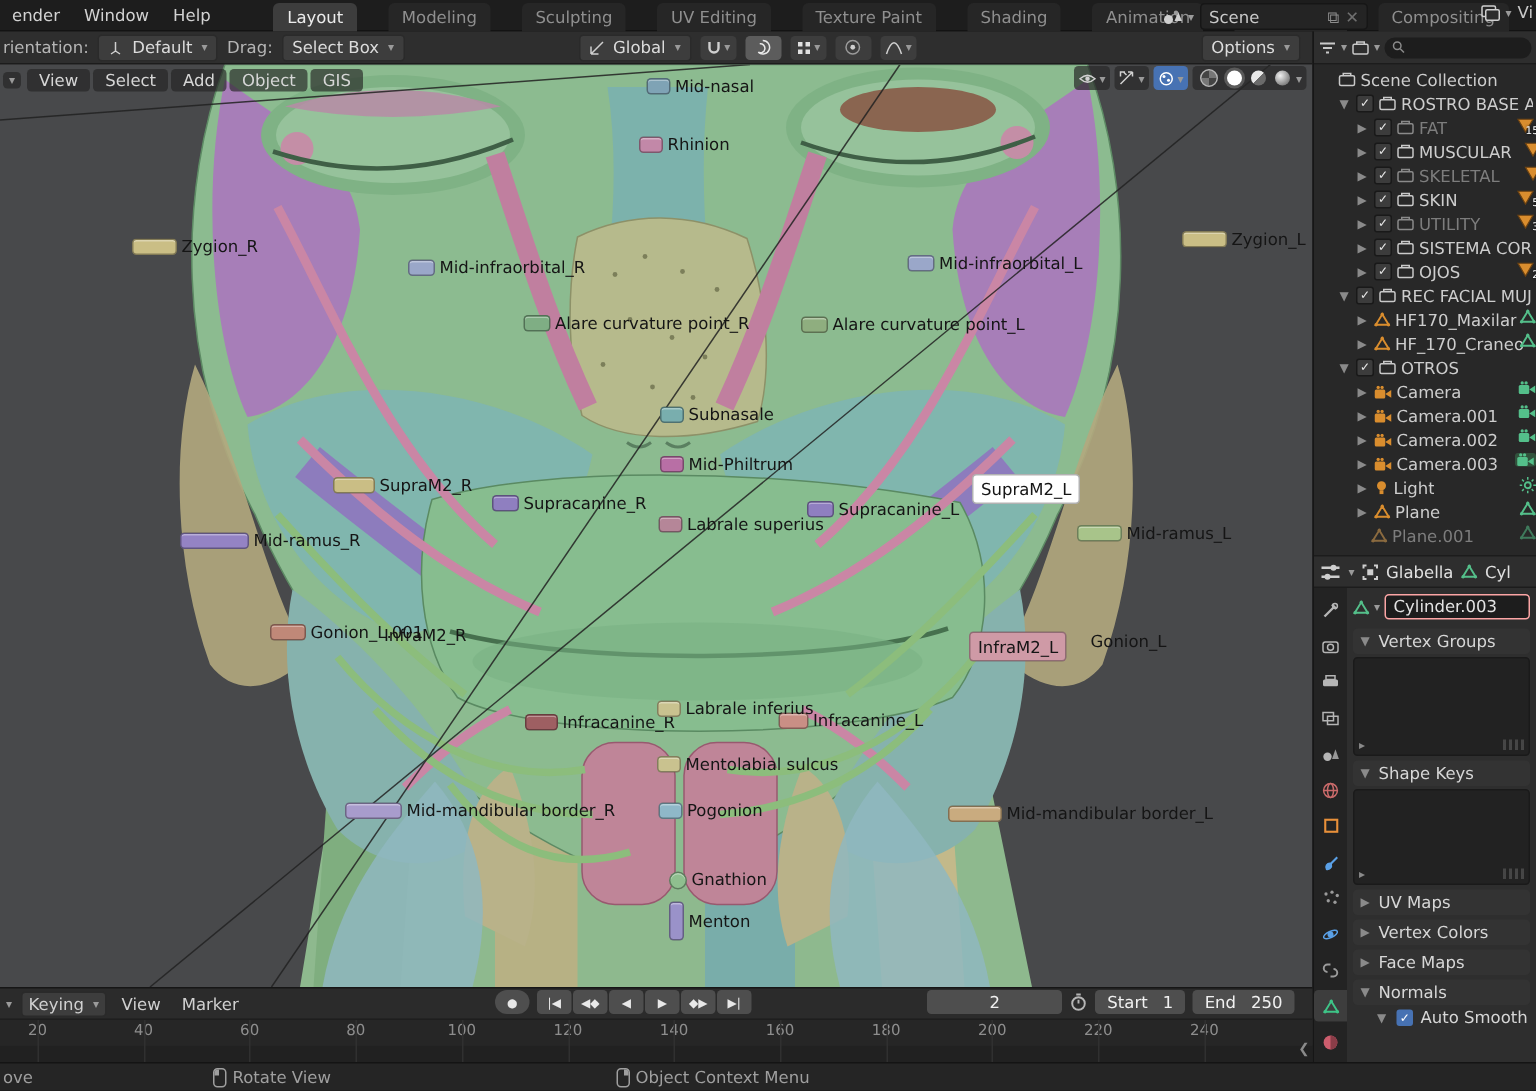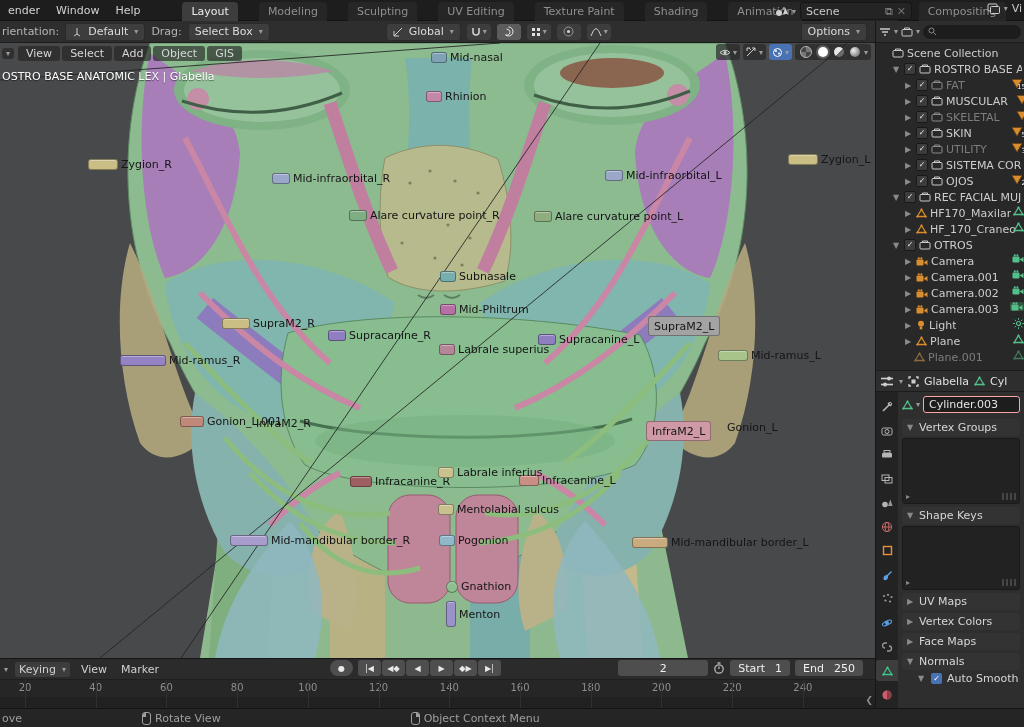--- a/index.html
+++ b/index.html
@@ -339,21 +339,21 @@
         <span>SupraM2_R</span>
       </div>
       <div class="vp-label" style="left: 328px; top: 286px;">
         <span class="mk" style="width: 16px; height: 9px; background: rgb(143, 127, 192);"></span>
         <span>Supracanine_R</span>
       </div>
       <div class="vp-label" style="left: 538px; top: 290px;">
         <span class="mk" style="width: 16px; height: 9px; background: rgb(143, 127, 192);"></span>
         <span>Supracanine_L</span>
       </div>
-      <div class="vp-label pill" style="left: 648px; top: 273px; background: #a3a3a3;">
+      <div class="vp-label pill" style="left: 648px; top: 273px; background: #ffffff;">
         <span>SupraM2_L</span>
       </div>
       <div class="vp-label" style="left: 439px; top: 300px;">
         <span class="mk" style="width: 14px; height: 9px; background: rgb(181, 134, 152);"></span>
         <span>Labrale superius</span>
       </div>
       <div class="vp-label" style="left: 120px; top: 311px;">
         <span class="mk" style="width: 44px; height: 9px; background: rgb(148, 131, 196);"></span>
         <span>Mid-ramus_R</span>
       </div>
@@ -446,21 +446,20 @@
     </div>
     <div class="vpr">
       <span class="shade-dot" style="border:1px solid #b5b5b5;background:conic-gradient(#777 0 25%,#444 0 50%,#777 0 75%,#444 0)"></span>
       <span class="shade-dot" style="background:#ffffff;box-shadow:0 0 0 2px #5a5a5a"></span>
       <span class="shade-dot" style="background:linear-gradient(135deg,#e8e8e8 50%,#6a6a6a 50%)"></span>
       <span class="shade-dot" style="background:radial-gradient(circle at 35% 35%,#f0f0f0,#555)"></span>
       <span class="chev">▾</span>
     </div>
   </div>
   <div id="vp-overlay-text">
-    <div style="color:#ffffff">OSTRO BASE ANATOMIC LEX | Glabella</div>
   </div>
 </div>
 
 <div id="rightpanel" class="abs">
   <div id="ot-header">
     <span>
       <svg width="12" height="10" viewBox="0 0 12 10">
           <path d="M1 2h10M3 5h6M5 8h2" stroke="#c9c9c9" fill="none" stroke-width="1.4"></path>
         </svg>
     </span>

